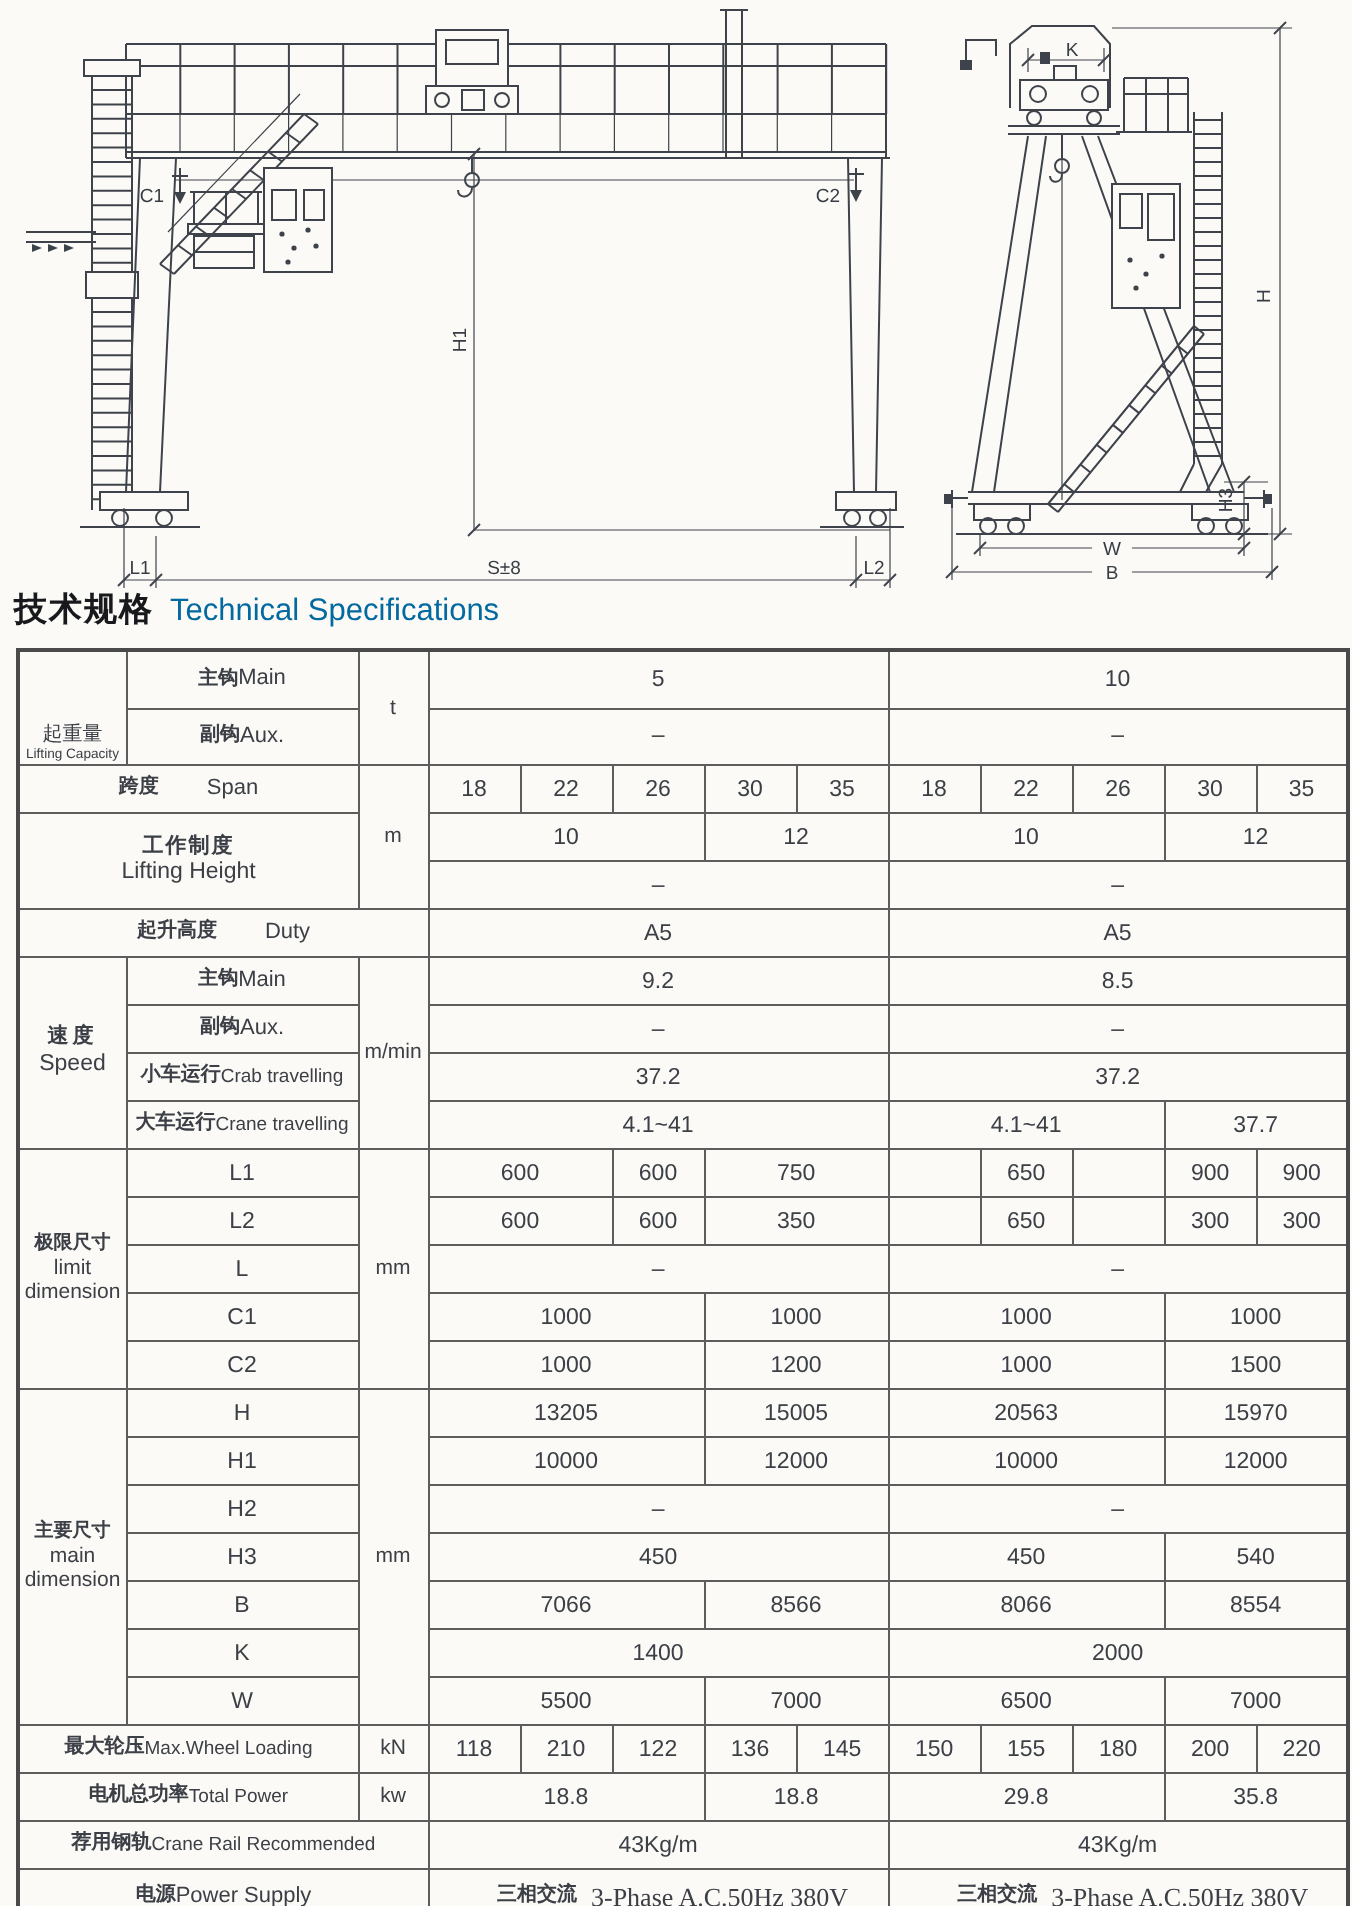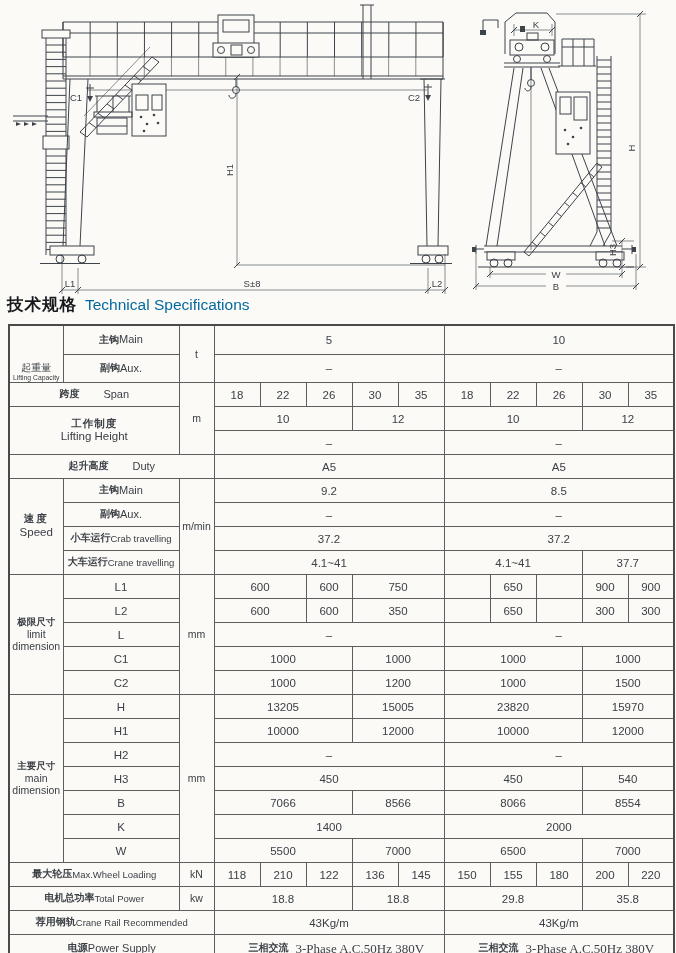--- a/index.html
+++ b/index.html
@@ -505,21 +505,21 @@
         <tr>
           <td rowspan="7" class="g mdim">
             <div class="l0">主要尺寸</div>
             <div class="l1">main</div>
             <div class="l2">dimension</div>
           </td>
           <td>H</td>
           <td rowspan="7" class="u">mm</td>
           <td colspan="3">13205</td>
           <td colspan="2">15005</td>
-          <td colspan="3">23820</td>
+          <td colspan="3">20563</td>
           <td colspan="2">15970</td>
         </tr>
         <tr>
           <td>H1</td>
           <td colspan="3">10000</td>
           <td colspan="2">12000</td>
           <td colspan="3">10000</td>
           <td colspan="2">12000</td>
         </tr>
         <tr>

